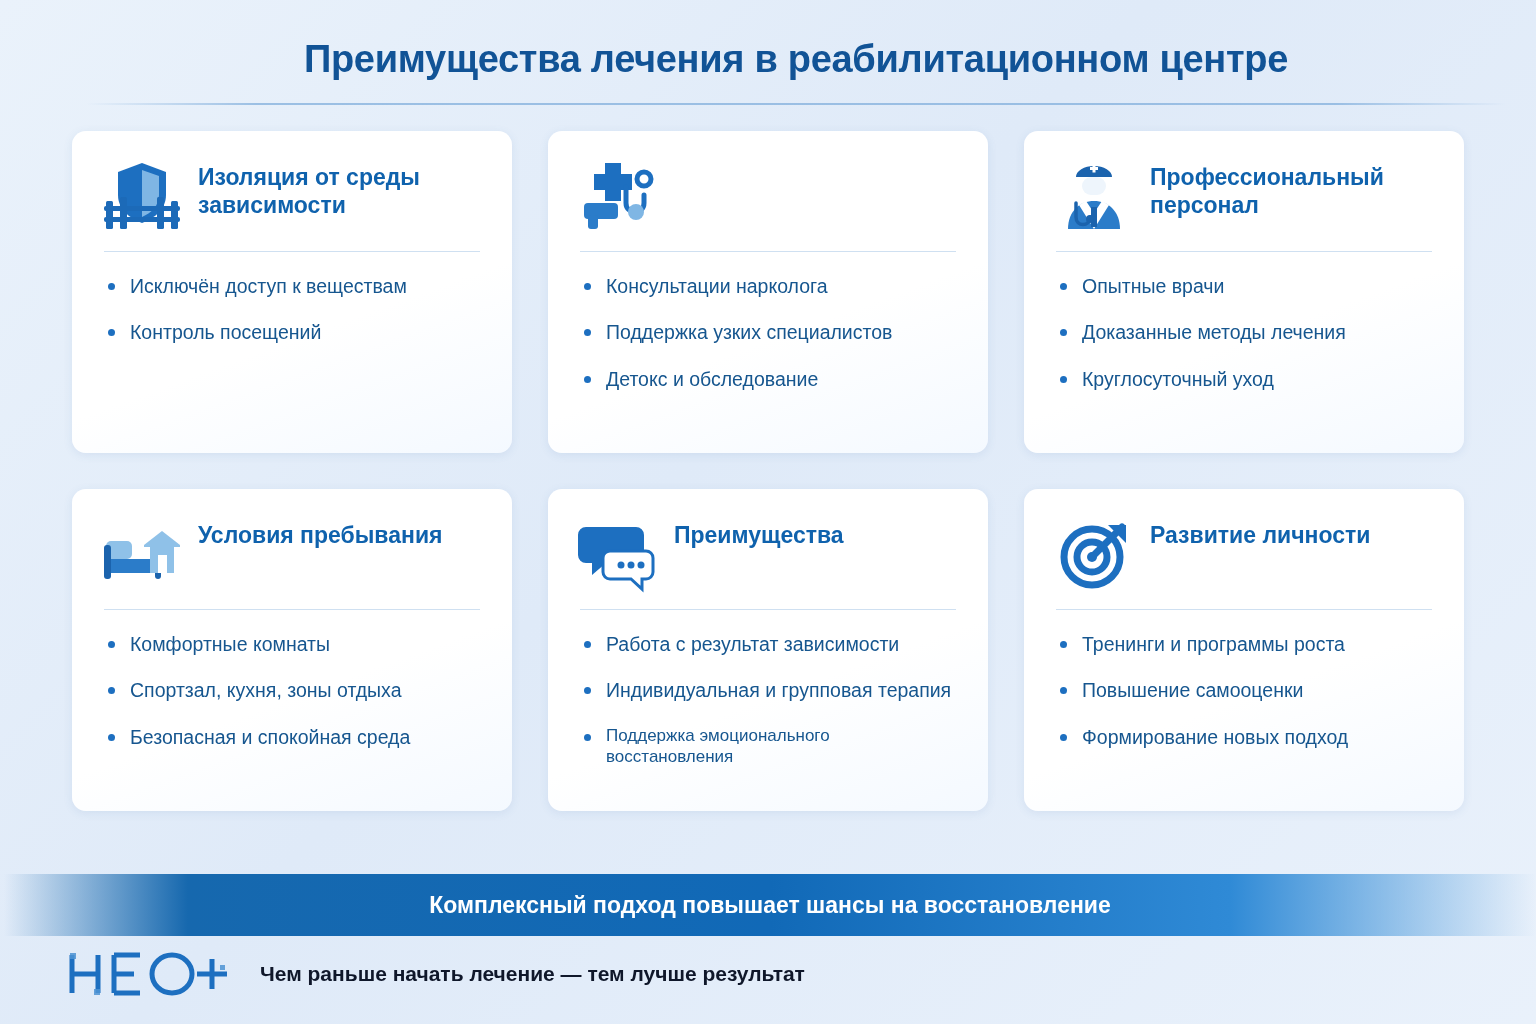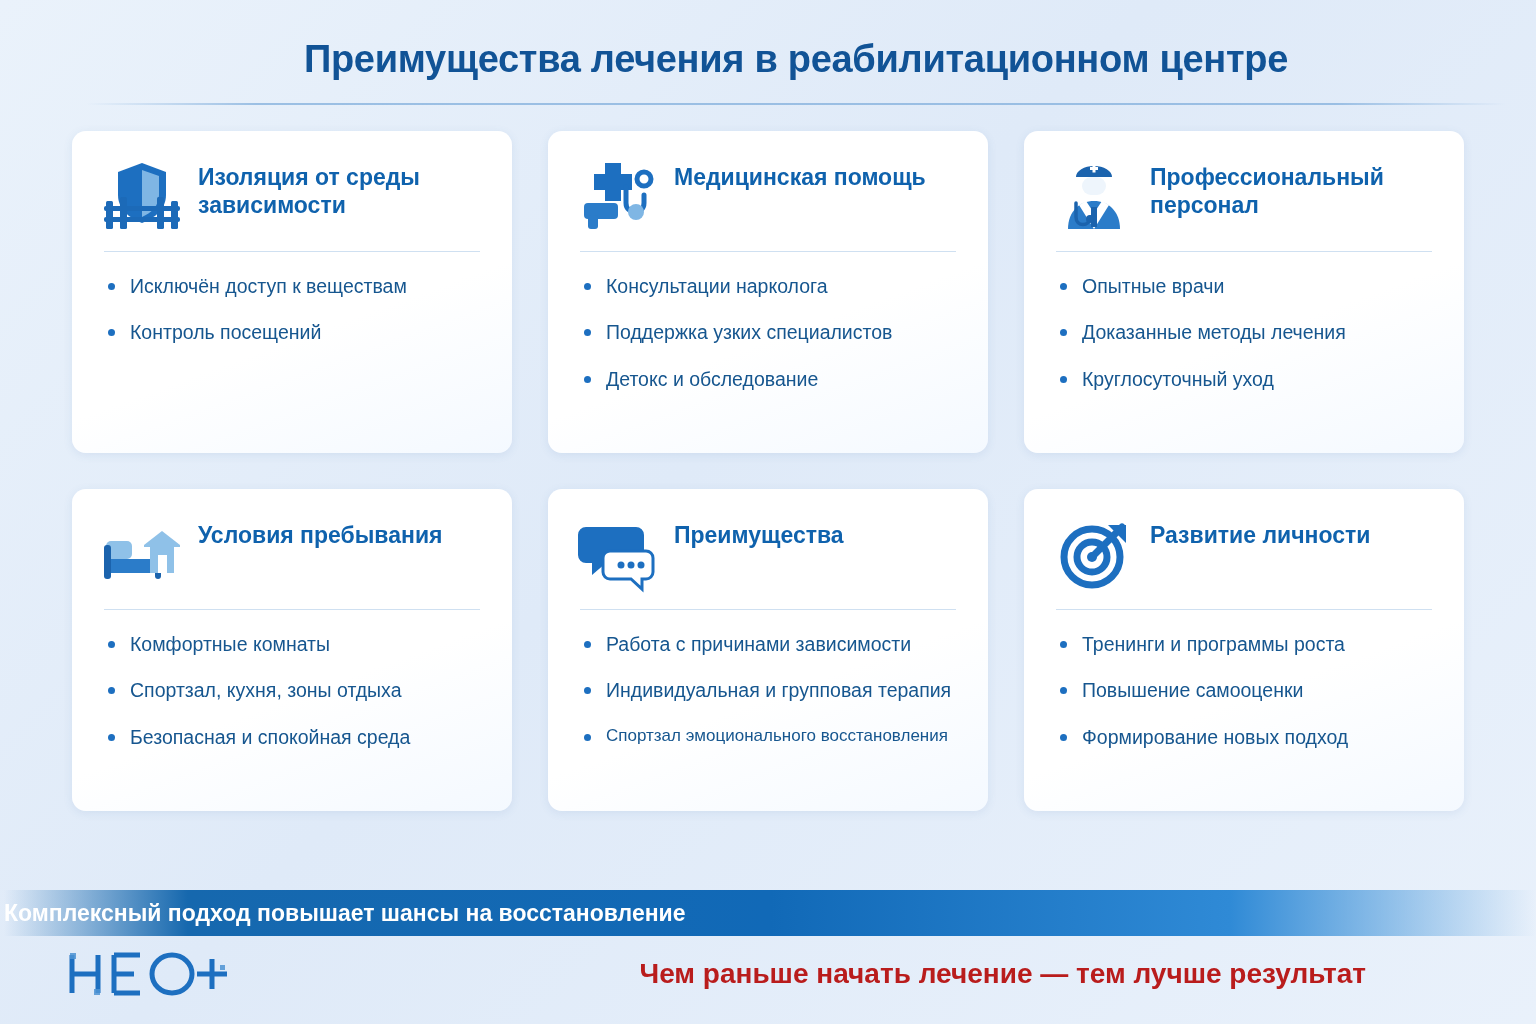--- a/index.html
+++ b/index.html
@@ -108,25 +108,25 @@
   .bullets li.small {
     font-size: 17px;
   }
 
   
   .banner {
     position: absolute;
     left: 4px;
     right: 0;
     bottom: 88px;
-    height: 46px;
+    height: 62px;
     background: linear-gradient(to right, rgba(21,104,175,0) 0%, #1668ae 12%, #1169b7 50%, #2f8ad6 80%, rgba(47,138,214,0) 100%);
     display: flex;
     align-items: center;
-    justify-content: flex-start;
+    justify-content: center;
   }
   .banner-text {
     color: #ffffff;
     font-size: 23px;
     font-weight: bold;
   }
   .footer {
     position: absolute;
     left: 0;
     right: 0;
@@ -136,24 +136,24 @@
     align-items: center;
   }
   .logo {
     margin-left: 60px;
     width: 200px;
     display: flex;
     align-items: center;
   }
   .footer-text {
     flex: 1;
-    text-align: right;
-    font-size: 28px;
+    text-align: left;
+    font-size: 21px;
     font-weight: bold;
-    color: #b91c1c;
+    color: #0f172a;
     margin-right: 170px;
   }
 </style>
 </head>
 <body>
 
 <div class="title-wrap">
   <div class="title">Преимущества лечения в реабилитационном центре</div>
   <div class="title-rule"></div>
 </div>
@@ -190,21 +190,20 @@
       <div class="icon-box">
         <svg width="84" height="78" viewBox="0 0 84 78">
           <path d="M29 6 h16 v11 h11 v16 h-11 v11 h-16 v-11 h-11 v-16 h11 z" fill="#1d6fc0"></path>
           <rect x="8" y="46" width="34" height="16" rx="4" fill="#2b7cc9"></rect>
           <rect x="12" y="58" width="10" height="14" rx="3" fill="#2b7cc9"></rect>
           <path d="M50 30 v16 c0 12 18 12 18 0 v-8" stroke="#1d6fc0" stroke-width="5" fill="none" stroke-linecap="round"></path>
           <circle cx="68" cy="22" r="7" fill="none" stroke="#1d6fc0" stroke-width="5"></circle>
           <circle cx="60" cy="55" r="8" fill="#7fb6e4"></circle>
         </svg>
       </div>
-      <div class="card-title">Медицинская помощь</div>
     </div>
     <div class="card-rule"></div>
     <ul class="bullets">
       <li>Консультации нарколога</li>
       <li>Поддержка узких специалистов</li>
       <li>Детокс и обследование</li>
     </ul>
   </div>
 
   <div class="card">
@@ -263,23 +262,23 @@
           <path d="M34 36 h36 a7 7 0 0 1 7 7 v14 a7 7 0 0 1 -7 7 h-4 v10 l-11 -10 h-21 a7 7 0 0 1 -7 -7 v-14 a7 7 0 0 1 7 -7 z" fill="#ffffff" stroke="#1d6fc0" stroke-width="3"></path>
           <circle cx="45" cy="50" r="3.5" fill="#1d6fc0"></circle>
           <circle cx="55" cy="50" r="3.5" fill="#1d6fc0"></circle>
           <circle cx="65" cy="50" r="3.5" fill="#1d6fc0"></circle>
         </svg>
       </div>
       <div class="card-title">Преимущества</div>
     </div>
     <div class="card-rule"></div>
     <ul class="bullets">
-      <li>Работа с причинами зависимости</li>
+      <li>Работа с результат зависимости</li>
       <li>Индивидуальная и групповая терапия</li>
-      <li class="small">Спортзал эмоционального восстановления</li>
+      <li class="small">Поддержка эмоционального восстановления</li>
     </ul>
   </div>
 
   <div class="card">
     <div class="card-head">
       <div class="icon-box">
         <svg width="84" height="78" viewBox="0 0 84 78">
           <circle cx="40" cy="42" r="28" fill="none" stroke="#1d6fc0" stroke-width="7"></circle>
           <circle cx="40" cy="42" r="15" fill="none" stroke="#1d6fc0" stroke-width="7"></circle>
           <circle cx="40" cy="42" r="5" fill="#1d6fc0"></circle>

